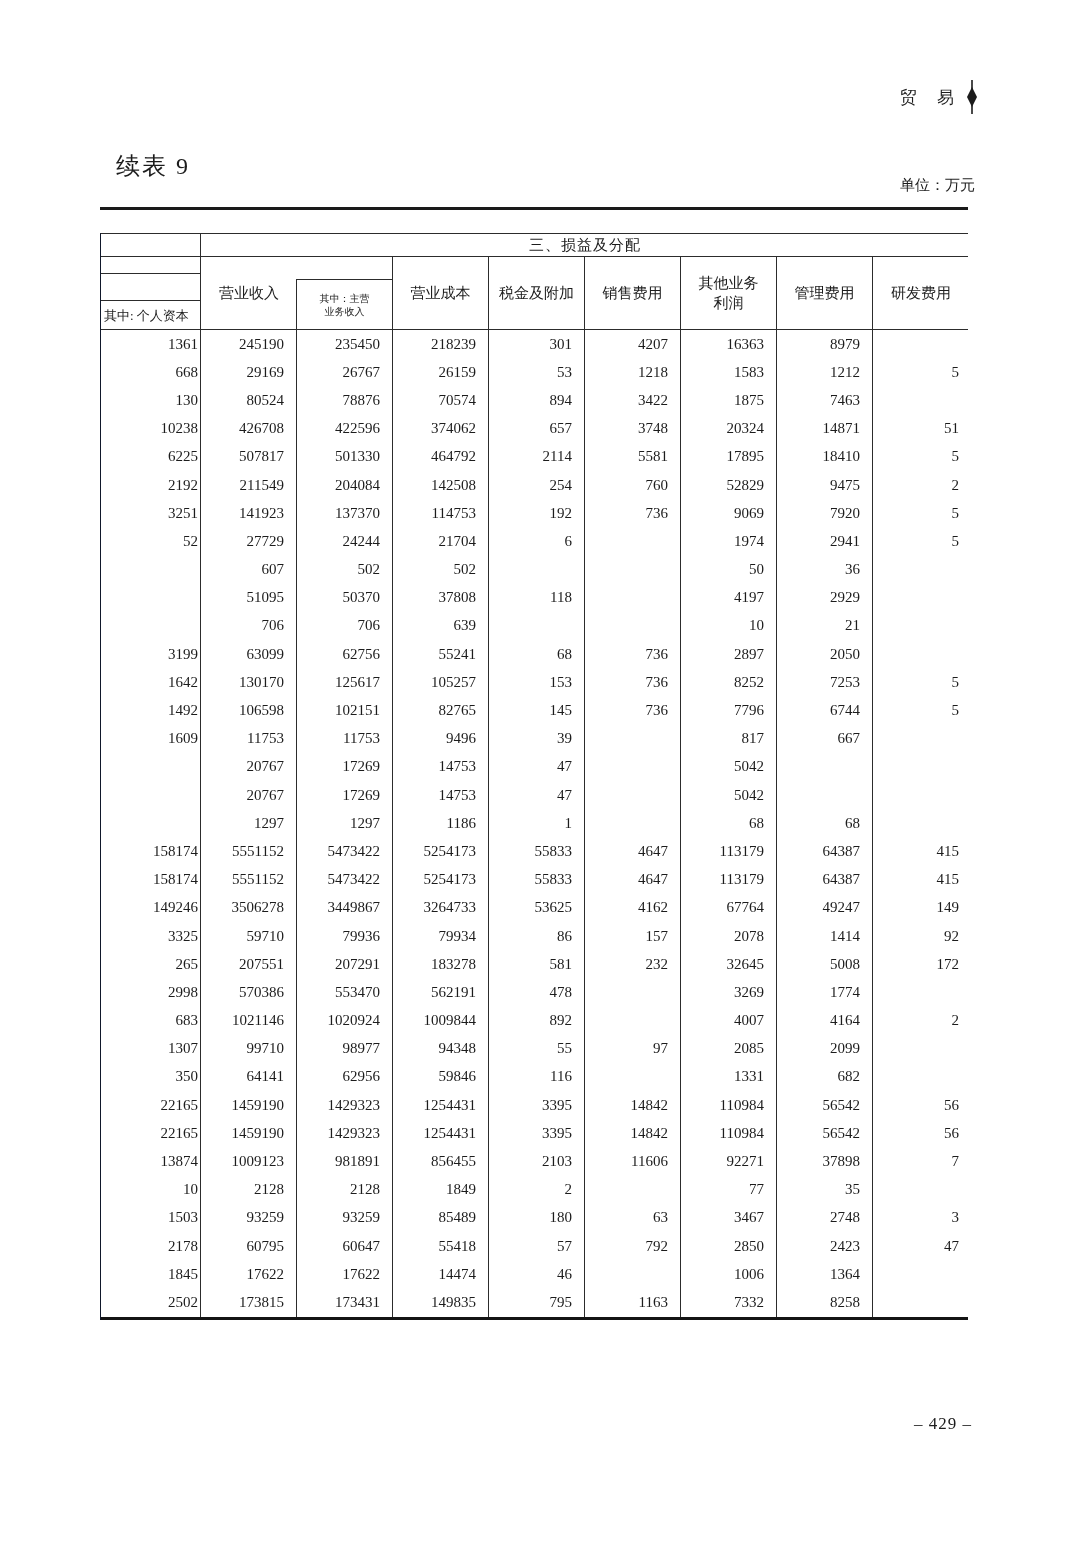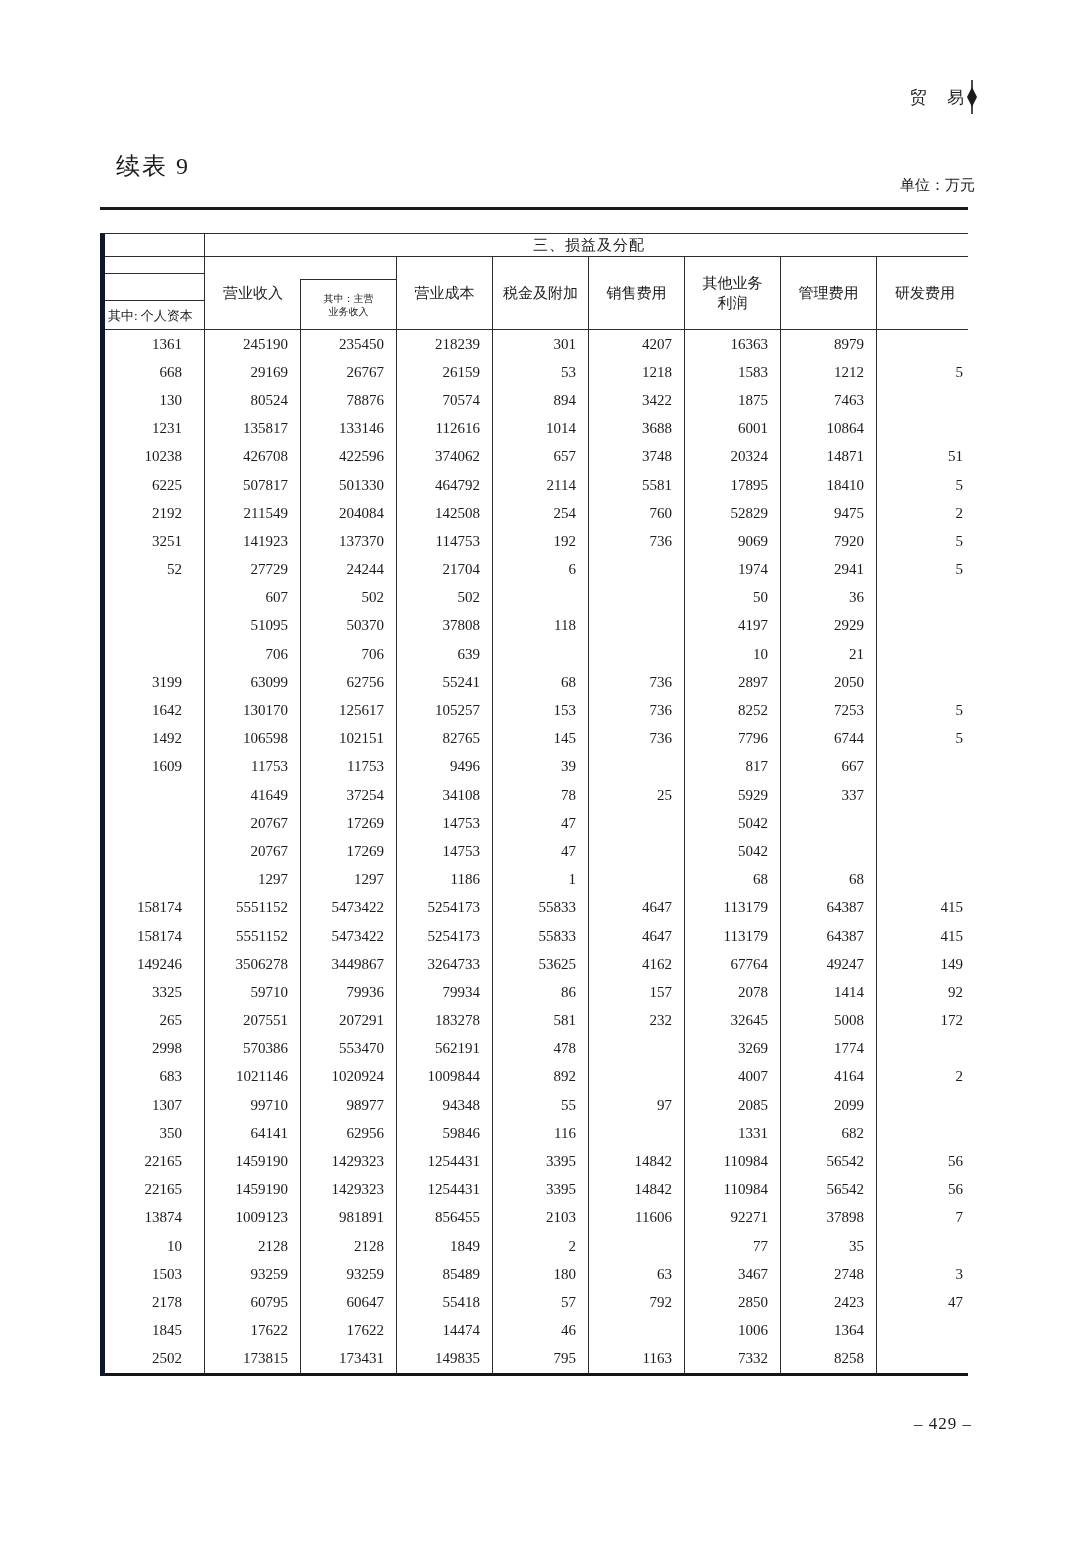--- a/index.html
+++ b/index.html
@@ -7,39 +7,39 @@
     position:relative;
     width:1090px;height:1550px;
     background:#ffffff;
     font-family:"Liberation Serif","DejaVu Serif",serif;
     color:#1c1c1c;
     overflow:hidden;
   }
   
   .running-head{
     position:absolute;top:80px;right:112px;
-    display:flex;align-items:center;gap:1px;
+    display:flex;align-items:center;gap:11px;
     font-size:17px;
   }
   .running-head .rh-label{word-spacing:14px;letter-spacing:1px;}
   .section-marker{display:block;}
   
   .page-title{
     position:absolute;left:100px;top:134px;
     margin:16px;font-size:24px;font-weight:normal;letter-spacing:2px;
   }
   
   .unit-note{position:absolute;top:176px;right:115px;font-size:15px;}
   
   .top-rule{position:absolute;left:100px;top:207px;width:868px;height:3px;background:#1a1a1a;}
   
   .data-table{
     position:absolute;left:100px;top:233px;width:868px;
     border-top:1px solid #2c2c2c;
-    border-left:5px solid #0f172a;
+    border-left:1px solid #0f172a;
     box-sizing:border-box;
   }
   .data-table *{box-sizing:border-box;}
   .hrow1{
     display:grid;grid-template-columns:100px 768px;height:23px;
     border-bottom:1px solid #2c2c2c;
   }
   .hrow1 .hc0{border-right:1px solid #2c2c2c;}
   .hrow1 .hspan{
     display:flex;align-items:center;justify-content:center;
@@ -76,21 +76,21 @@
   .trow{
     display:grid;grid-template-columns:100px repeat(8,96px);
     height:28.2px;
   }
   .td{
     display:flex;align-items:center;justify-content:flex-end;
     padding-right:12px;font-size:15px;
     border-right:1px solid #2c2c2c;
     overflow:hidden;white-space:nowrap;
   }
-  .td.td-stub{padding-right:22px;}
+  .td.td-stub{padding-right:2px;}
   .td.td-last{border-right:none;padding-right:10px;}
   
   .page-number{position:absolute;top:1414px;right:118px;font-size:17px;letter-spacing:1px;}
 </style>
 </head>
 <body>
 
 <div class="page">
 
   <div class="running-head">
@@ -159,31 +159,20 @@
           <div class="td">80524</div>
           <div class="td">78876</div>
           <div class="td">70574</div>
           <div class="td">894</div>
           <div class="td">3422</div>
           <div class="td">1875</div>
           <div class="td">7463</div>
           <div class="td td-last"></div>
         </div>
         <div class="trow">
-          <div class="td td-stub">1231</div>
-          <div class="td">135817</div>
-          <div class="td">133146</div>
-          <div class="td">112616</div>
-          <div class="td">1014</div>
-          <div class="td">3688</div>
-          <div class="td">6001</div>
-          <div class="td">10864</div>
-          <div class="td td-last"></div>
-        </div>
-        <div class="trow">
           <div class="td td-stub">10238</div>
           <div class="td">426708</div>
           <div class="td">422596</div>
           <div class="td">374062</div>
           <div class="td">657</div>
           <div class="td">3748</div>
           <div class="td">20324</div>
           <div class="td">14871</div>
           <div class="td td-last">51</div>
         </div>
@@ -303,31 +292,20 @@
           <div class="td">11753</div>
           <div class="td">9496</div>
           <div class="td">39</div>
           <div class="td"></div>
           <div class="td">817</div>
           <div class="td">667</div>
           <div class="td td-last"></div>
         </div>
         <div class="trow">
           <div class="td td-stub"></div>
-          <div class="td">41649</div>
-          <div class="td">37254</div>
-          <div class="td">34108</div>
-          <div class="td">78</div>
-          <div class="td">25</div>
-          <div class="td">5929</div>
-          <div class="td">337</div>
-          <div class="td td-last"></div>
-        </div>
-        <div class="trow">
-          <div class="td td-stub"></div>
           <div class="td">20767</div>
           <div class="td">17269</div>
           <div class="td">14753</div>
           <div class="td">47</div>
           <div class="td"></div>
           <div class="td">5042</div>
           <div class="td"></div>
           <div class="td td-last"></div>
         </div>
         <div class="trow">

